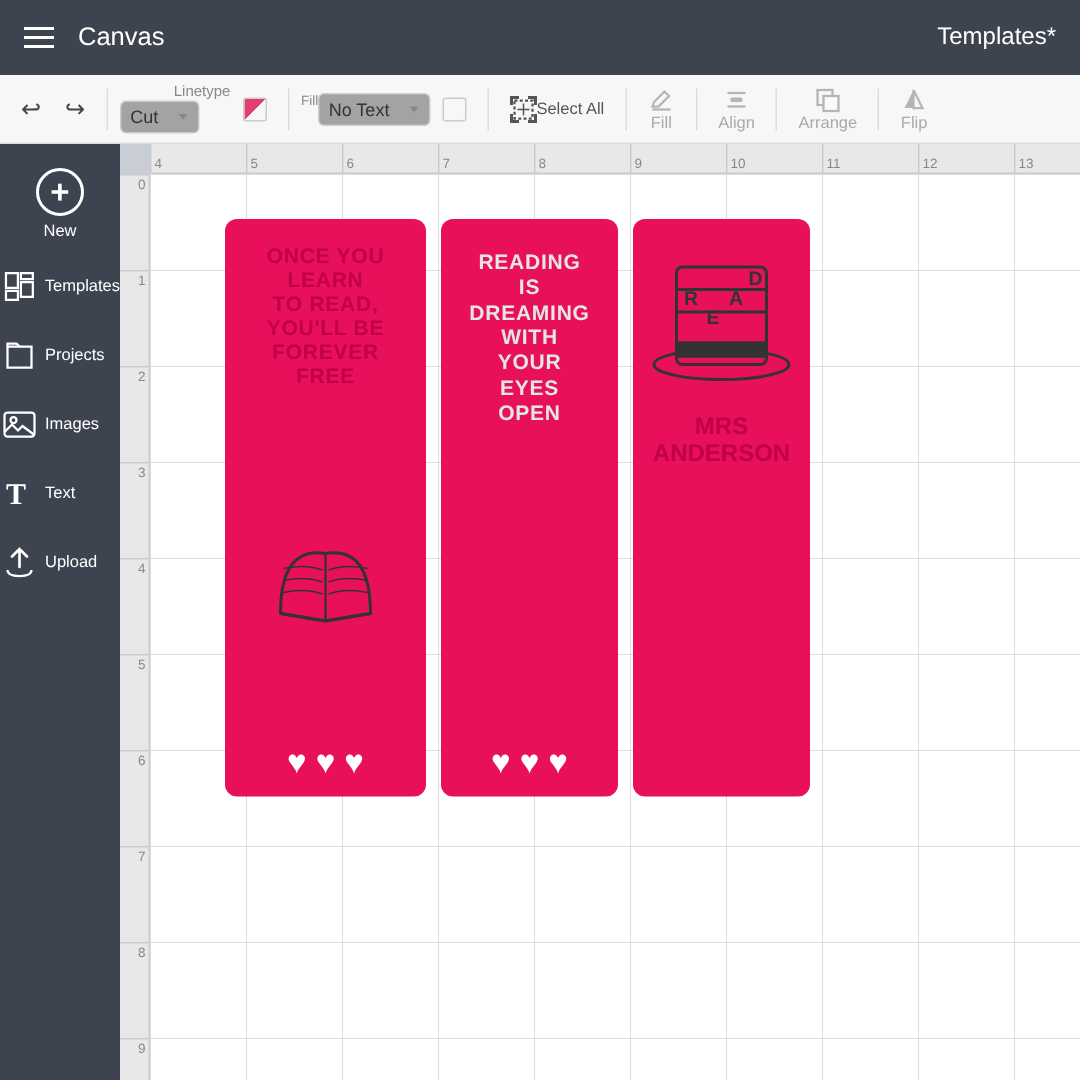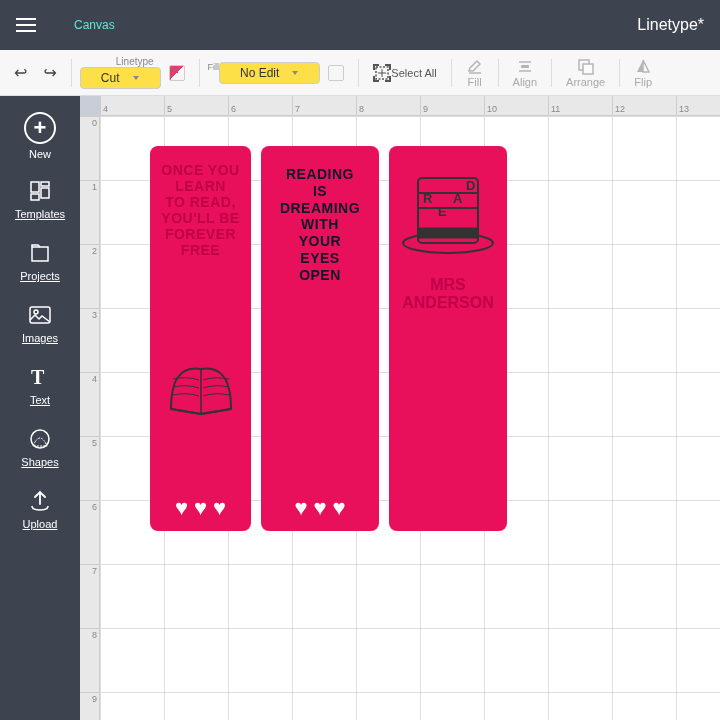--- a/index.html
+++ b/index.html
@@ -19,22 +19,22 @@
       display: flex; align-items: center; padding: 0 8px; gap: 4px;
     }
     .toolbar-btn {
       background: none; border: none; cursor: pointer;
       padding: 4px 6px; border-radius: 4px; color: #444; font-size: 13px;
       display: flex; align-items: center; gap: 2px;
     }
     .toolbar-sep { width: 1px; height: 28px; background: #ddd; margin: 0 4px; }
     .toolbar-dropdown {
       display: flex; align-items: center; gap: 12px;
-      padding: 3px 20px; border: 1px solid #ccc; border-radius: 4px;
-      background: #fde047; font-size: 12px; cursor: pointer; color: #333;
+      padding: 3px 6px; border: 1px solid #ccc; border-radius: 4px;
+      background: #a3a3a3; font-size: 12px; cursor: pointer; color: #333;
     }
     .select-all-btn {
       display: flex; flex-direction: row; align-items: center;
       font-size: 11px; color: #555; cursor: pointer; padding: 2px 6px;
     }
     .select-all-btn .icon-box {
       width: 18px; height: 18px; border: 2px dashed #555;
       display: flex; align-items: center; justify-content: center;
       font-size: 8px;
     }
@@ -47,23 +47,23 @@
     
     #main { display: flex; width: 720px; height: 624px; }
 
     
     #sidebar {
       width: 80px; height: 624px; background: #3d4450;
       display: flex; flex-direction: column; align-items: center;
       padding-top: 8px; gap: 0;
     }
     .sidebar-item {
-      display: flex; flex-direction: column; align-items: center;
+      display: flex; flex-direction: row; align-items: center;
       color: white; cursor: pointer; padding: 10px 0; width: 100%;
-      font-size: 11px; gap: 4px; text-decoration: underline;
+      font-size: 11px; gap: 4px;
     }
     .sidebar-item svg { width: 26px; height: 26px; }
     .new-wrapper { display: flex; flex-direction: column; align-items: center; width: 100%; padding: 8px 0; color: white; font-size: 11px; gap: 4px; cursor: pointer; }
 
     
     #canvas-area {
       flex: 1; background: #c8cdd6; position: relative; overflow: hidden;
     }
     
     #ruler-top {
@@ -127,22 +127,22 @@
   </style>
 </head>
 <body>
 
 <div id="topbar">
   <div style="display:flex;flex-direction:column;gap:4px;cursor:pointer;margin-right:16px;">
     <span style="width:20px;height:2px;background:white;display:block;"></span>
     <span style="width:20px;height:2px;background:white;display:block;"></span>
     <span style="width:20px;height:2px;background:white;display:block;"></span>
   </div>
-  <span style="font-size:12px;color:#5eead4;margin-left:22px;">Canvas</span>
-  <span style="position:absolute;right:16px;font-size:16px;color:white;">Linetype*</span>
+  <span style="font-size:17px;color:#ffffff;">Canvas</span>
+  <span style="position:absolute;right:16px;font-size:16px;color:white;">Templates*</span>
 </div>
 
 <div id="toolbar">
   <button class="toolbar-btn" style="font-size:16px;">↩</button>
   <button class="toolbar-btn" style="font-size:16px;">↪</button>
   <div class="toolbar-sep"></div>
 
   <div style="display:flex;flex-direction:column;align-items:flex-start;margin-right:4px;">
     <span style="font-size:10px;color:#888;margin-left:36px;">Linetype</span>
     <div class="toolbar-dropdown">
@@ -153,21 +153,21 @@
     </div>
   </div>
 
   <div style="width:16px;height:16px;background:linear-gradient(135deg,#e04070 50%,transparent 50%);border:1px solid #ccc;border-radius:2px;margin-right:6px;"></div>
 
   <div class="toolbar-sep"></div>
 
   <div style="display:flex;align-items:flex-start;margin-right:4px;">
     <span style="font-size:9px;color:#888;">Fill</span>
     <div class="toolbar-dropdown">
-      <span>No Edit</span>
+      <span>No Text</span>
       <svg width="8" height="8" viewBox="0 0 8 8">
           <polygon points="1,2 7,2 4,6" fill="#888"></polygon>
         </svg>
     </div>
   </div>
 
   <div style="width:16px;height:16px;border:1px solid #ccc;border-radius:2px;margin-right:6px;background:none;"></div>
 
   <div class="toolbar-sep"></div>
 
@@ -260,27 +260,20 @@
       <span>Images</span>
     </div>
 
     <div class="sidebar-item">
       <svg width="26" height="26" viewBox="0 0 26 26">
         <text x="4" y="20" font-size="20" font-weight="bold" fill="white" font-family="serif">T</text>
       </svg>
       <span>Text</span>
     </div>
 
-    <div class="sidebar-item">
-      <svg width="26" height="26" viewBox="0 0 26 26">
-        <circle cx="13" cy="13" r="9" fill="none" stroke="white" stroke-width="1.5"></circle>
-        <path d="M6 20 Q13 4 20 20Z" fill="none" stroke="white" stroke-width="1" stroke-dasharray="2,1"></path>
-      </svg>
-      <span>Shapes</span>
-    </div>
 
     <div class="sidebar-item">
       <svg width="26" height="26" viewBox="0 0 26 26">
         <path d="M13 4 L13 16 M8 9 L13 4 L18 9" fill="none" stroke="white" stroke-width="1.8" stroke-linecap="round"></path>
         <path d="M5 18 Q5 22 13 22 Q21 22 21 18" fill="none" stroke="white" stroke-width="1.5"></path>
       </svg>
       <span>Upload</span>
     </div>
 
   </div>
@@ -354,21 +347,21 @@
         <div class="ruler-left-cell">
             <span class="ruler-num">9</span>
           </div>
       </div>
     </div>
 
     <div id="grid-canvas">
 
       <div id="bookmarks-container">
 
-        <div class="bookmark-card" style="width:101px;height:385px;">
+        <div class="bookmark-card" style="width:134px;height:385px;">
           <div style="color:#c0004a;font-size:14px;font-weight:900;text-align:center;line-height:1.15;font-family:'Arial Black',Arial,sans-serif;text-transform:uppercase;letter-spacing:0.5px;margin-top:4px;">ONCE YOU<br>LEARN<br>TO READ,<br>YOU'LL BE<br>FOREVER<br>FREE</div>
           <div class="bookmark-image">
 
             <svg width="80" height="70" viewBox="0 0 80 70">
               <path d="M10 55 Q10 10 40 15 Q70 10 70 55 L40 60 Z" fill="none" stroke="#333" stroke-width="2"></path>
               <path d="M10 55 L40 60 L70 55" fill="none" stroke="#333" stroke-width="2"></path>
               <path d="M40 15 L40 60" fill="none" stroke="#333" stroke-width="1.5"></path>
 
               <path d="M12 25 Q26 22 38 26" fill="none" stroke="#333" stroke-width="1"></path>
               <path d="M12 33 Q26 30 38 34" fill="none" stroke="#333" stroke-width="1"></path>
@@ -380,21 +373,21 @@
             </svg>
           </div>
           <div class="bookmark-hearts">
             <span class="heart">♥</span>
             <span class="heart">♥</span>
             <span class="heart">♥</span>
           </div>
         </div>
 
         <div class="bookmark-card" style="width:118px;height:385px;">
-          <div style="color:#0f172a;font-size:14px;font-weight:900;text-align:center;line-height:1.2;font-family:'Arial Black',Arial,sans-serif;text-transform:uppercase;letter-spacing:0.5px;margin-top:8px;flex:1;">READING<br>IS<br>DREAMING<br>WITH<br>YOUR<br>EYES<br>OPEN</div>
+          <div style="color:#e5e5e5;font-size:14px;font-weight:900;text-align:center;line-height:1.2;font-family:'Arial Black',Arial,sans-serif;text-transform:uppercase;letter-spacing:0.5px;margin-top:8px;flex:1;">READING<br>IS<br>DREAMING<br>WITH<br>YOUR<br>EYES<br>OPEN</div>
           <div class="bookmark-hearts">
             <span class="heart">♥</span>
             <span class="heart">♥</span>
             <span class="heart">♥</span>
           </div>
         </div>
 
         <div class="bookmark-card" style="width:118px;height:385px;">
 
           <div class="hat-area">

